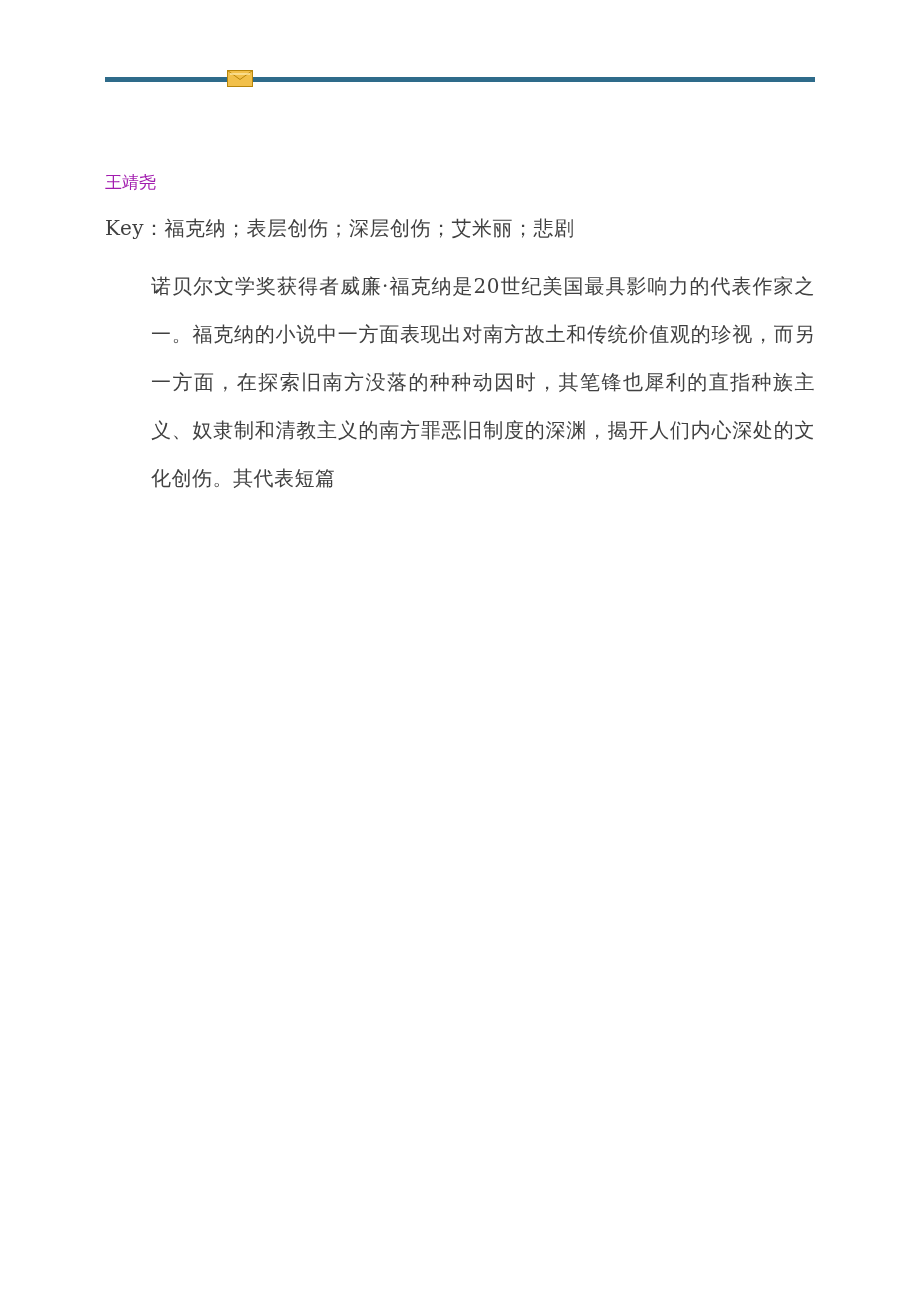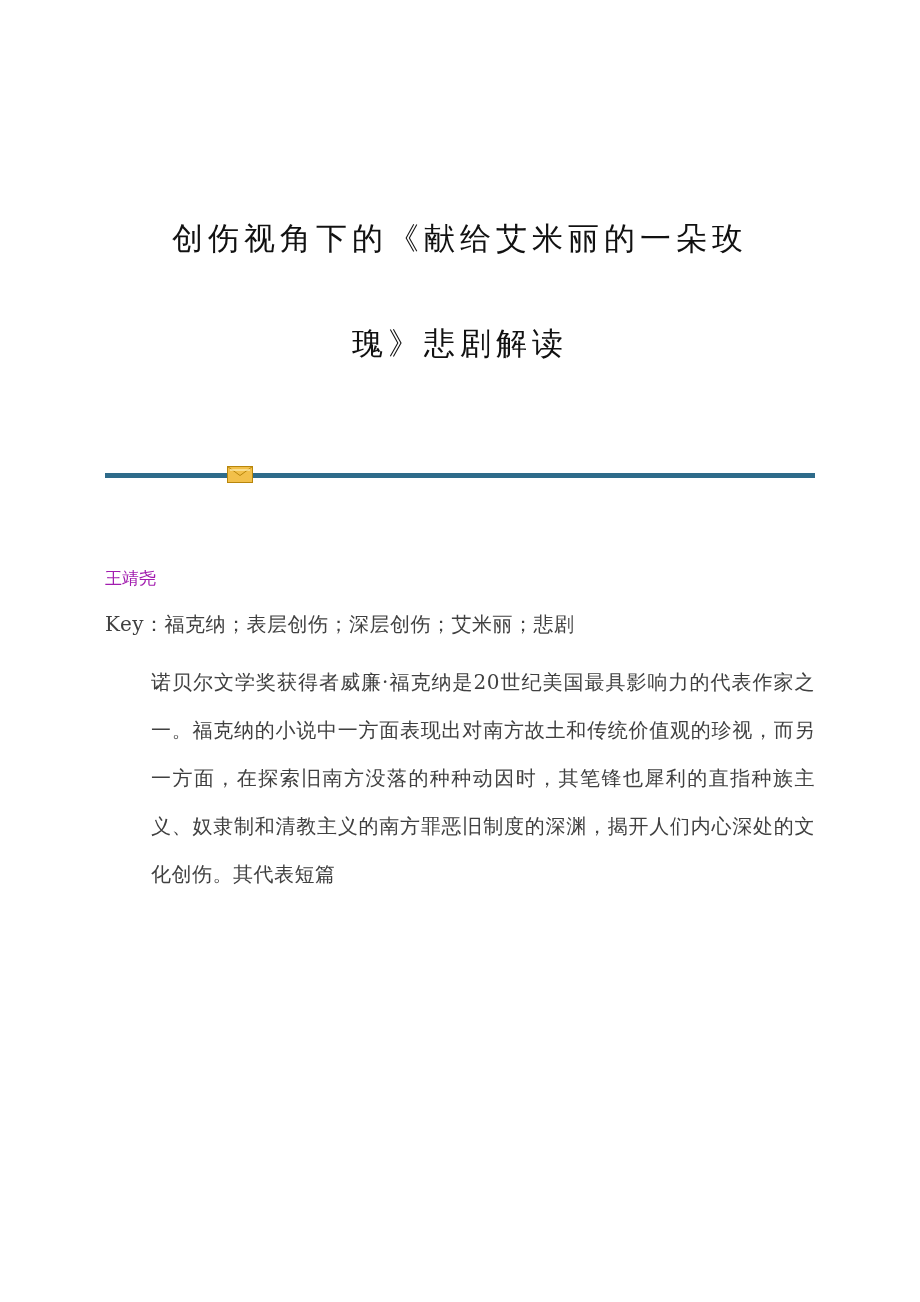--- a/index.html
+++ b/index.html
@@ -65,24 +65,20 @@
   }
   .para.summary { margin-top: 22px; }
   .para.keywords { margin-top: 8px; text-align: left; }
   .para.body-text { margin-top: 10px; margin-left: 46px; }
 </style>
 </head>
 <body>
 
 <div class="page">
 
-  <h1 class="title">
-    <span class="title-line">创伤视角下的《献给艾米丽的一朵玫</span>
-    <span class="title-line">瑰》悲剧解读</span>
-  </h1>
 
   <div class="divider-row">
     <div class="divider-line"></div>
     <span class="envelope-icon">
       <svg width="26" height="17" viewBox="0 0 26 17" xmlns="http://www.w3.org/2000/svg">
         <rect x="0.5" y="0.5" width="25" height="16" fill="#f2c04a" stroke="#b8860b" stroke-width="1"></rect>
         <path d="M0.5 0.5 L13 9.5 L25.5 0.5" fill="none" stroke="#b8860b" stroke-width="1"></path>
         <rect x="3" y="3" width="20" height="2" fill="#fde9a8" opacity="0.7"></rect>
       </svg>
     </span>

